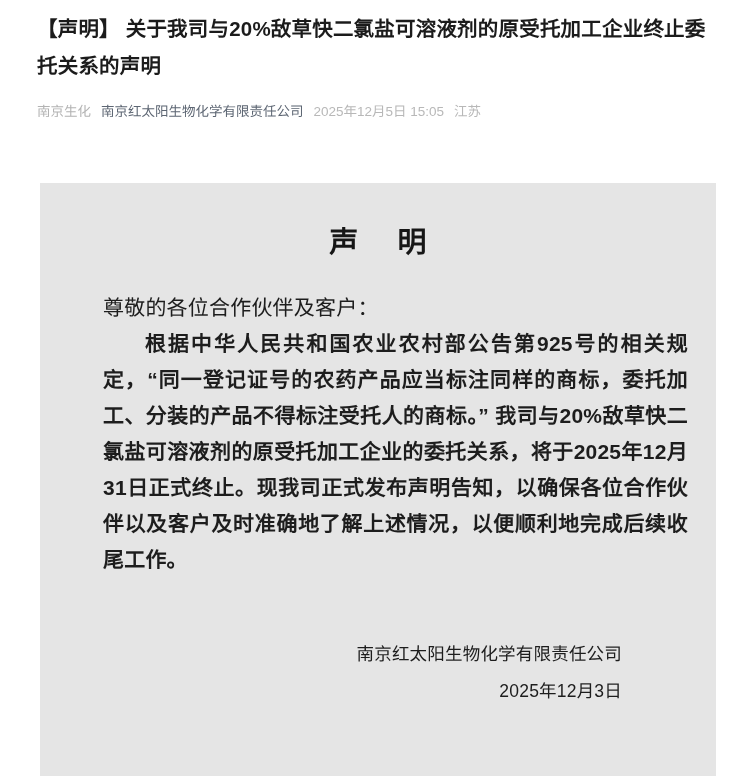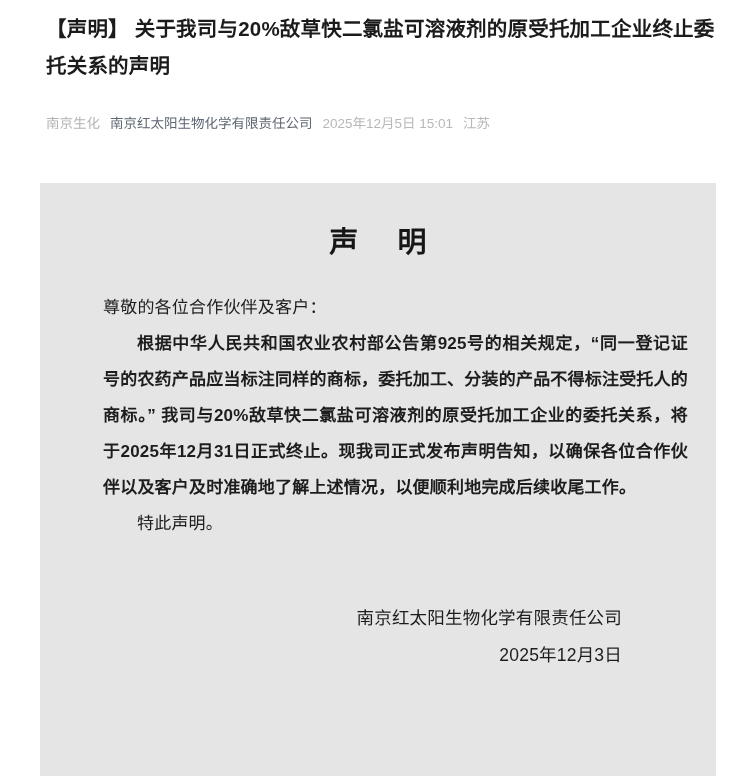--- a/index.html
+++ b/index.html
@@ -15,21 +15,20 @@
     color: #1a1a1a;
     overflow: hidden;
     position: relative;
   }
 
   .article {
     width: 749px;
     height: 720px;
     box-sizing: border-box;
     position: relative;
-    padding-left: 9px;
   }
 
   
   .article-header {
     padding: 10px 34px 0 37px;
   }
 
   .article-title {
     font-size: 20.5px;
     font-weight: bold;
@@ -54,21 +53,20 @@
     color: #b3b3b3;
   }
   .meta-account {
     color: #5d6673;
   }
   .meta-datetime {
     color: #b8b8b8;
   }
   .meta-region {
     color: #b8b8b8;
-    margin-top: 12px;
   }
 
   
   .statement-doc {
     position: absolute;
     left: 40px;
     top: 140px;
     width: 676px;
     height: 612px;
     background: #e5e5e5;
@@ -91,21 +89,21 @@
   }
 
   .doc-body {
     margin: 0;
     padding: 0 28px 0 63px;
     padding-top: 28px;
   }
 
   .doc-p {
     font-family: "Liberation Sans", "DejaVu Sans", sans-serif;
-    font-size: 17px;
+    font-size: 21px;
     line-height: 36px;
     color: #1d1d1d;
     margin: 0;
     text-align: justify;
     text-justify: inter-character;
     letter-spacing: 0.2px;
   }
   .doc-p.indent {
     text-indent: 2em;
   }
@@ -131,34 +129,33 @@
 
 <div class="article">
 
   <div class="article-header">
 
     <h1 class="article-title">【声明】 关于我司与20%敌草快二氯盐可溶液剂的原受托加工企业终止委托关系的声明</h1>
 
     <div class="article-meta">
       <span class="meta-source">南京生化</span>
       <span class="meta-account">南京红太阳生物化学有限责任公司</span>
-      <span class="meta-datetime">2025年12月5日 15:01</span>
+      <span class="meta-datetime">2025年12月5日 15:05</span>
       <span class="meta-region">江苏</span>
     </div>
 
   </div>
 
   <div class="statement-doc">
 
     <div class="doc-heading">声 明</div>
 
     <div class="doc-body">
       <p class="doc-p">尊敬的各位合作伙伴及客户：</p>
       <p class="doc-p indent flow">根据中华人民共和国农业农村部公告第925号的相关规定，“同一登记证号的农药产品应当标注同样的商标，委托加工、分装的产品不得标注受托人的商标。” 我司与20%敌草快二氯盐可溶液剂的原受托加工企业的委托关系，将于2025年12月31日正式终止。现我司正式发布声明告知，以确保各位合作伙伴以及客户及时准确地了解上述情况，以便顺利地完成后续收尾工作。</p>
-      <p class="doc-p indent">特此声明。</p>
 
       <div class="doc-signature">
         <span class="sig-line">南京红太阳生物化学有限责任公司</span>
         <span class="sig-line">2025年12月3日</span>
       </div>
     </div>
 
   </div>
 
 </div>

